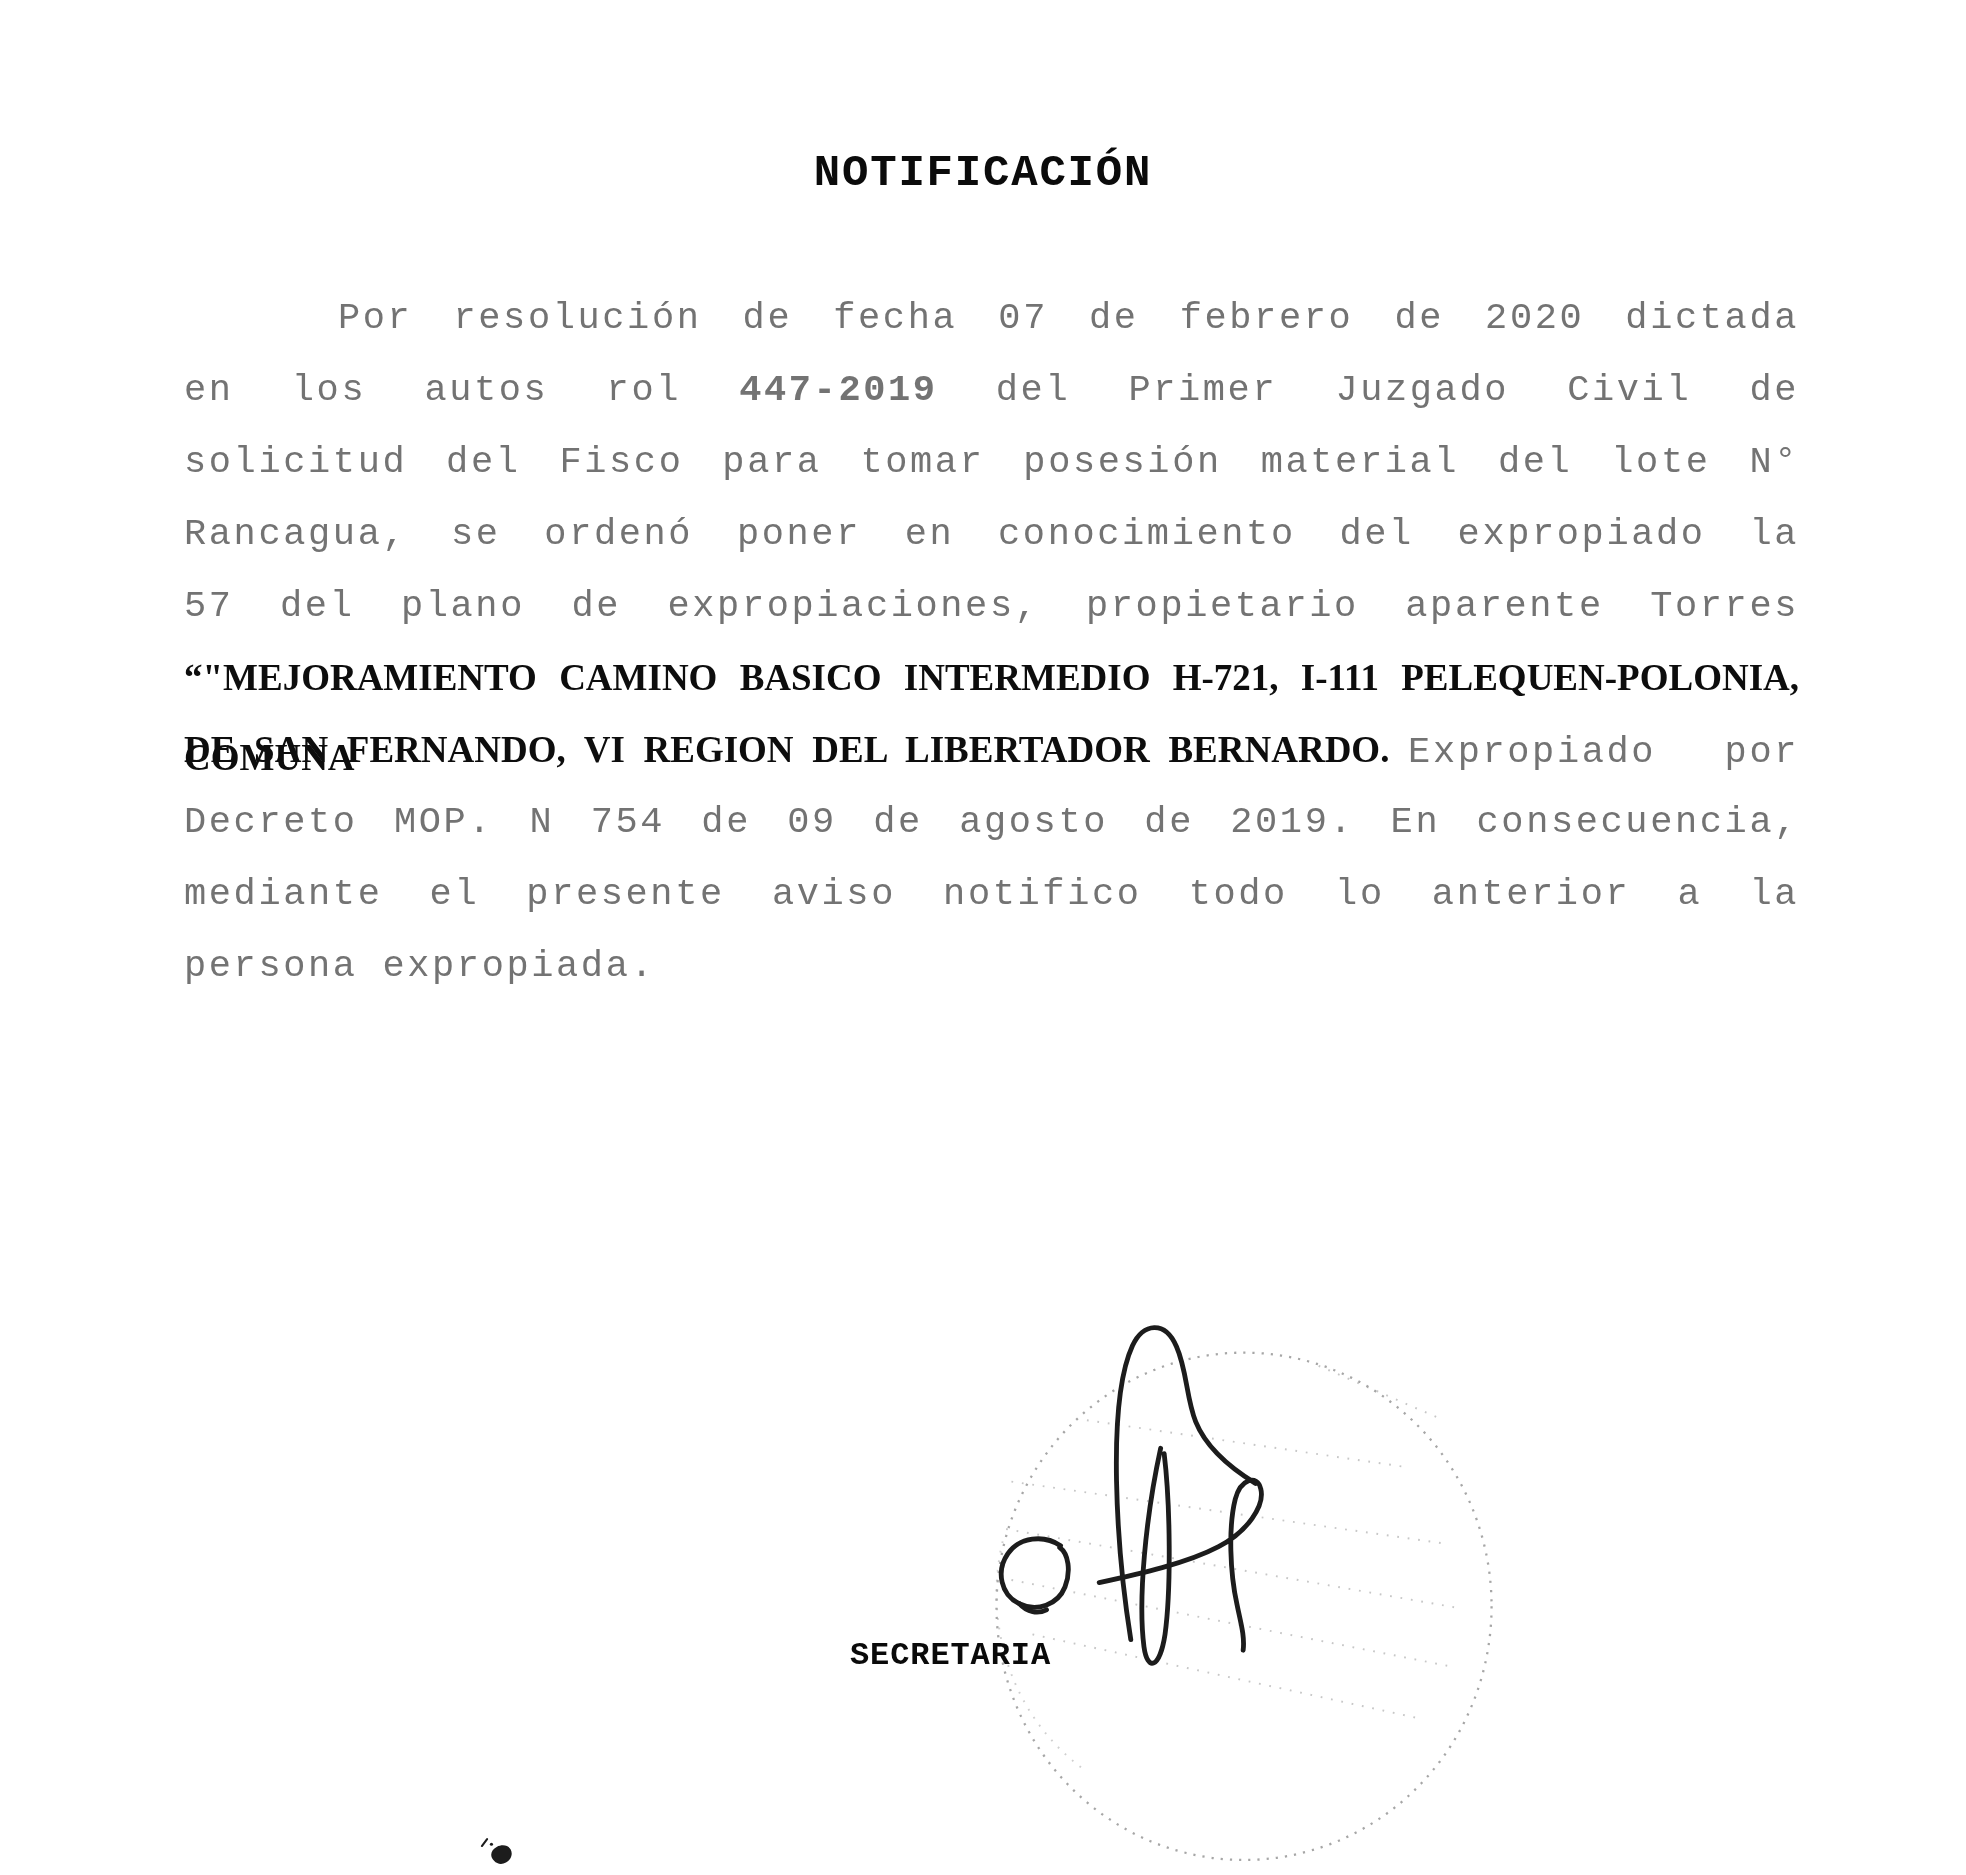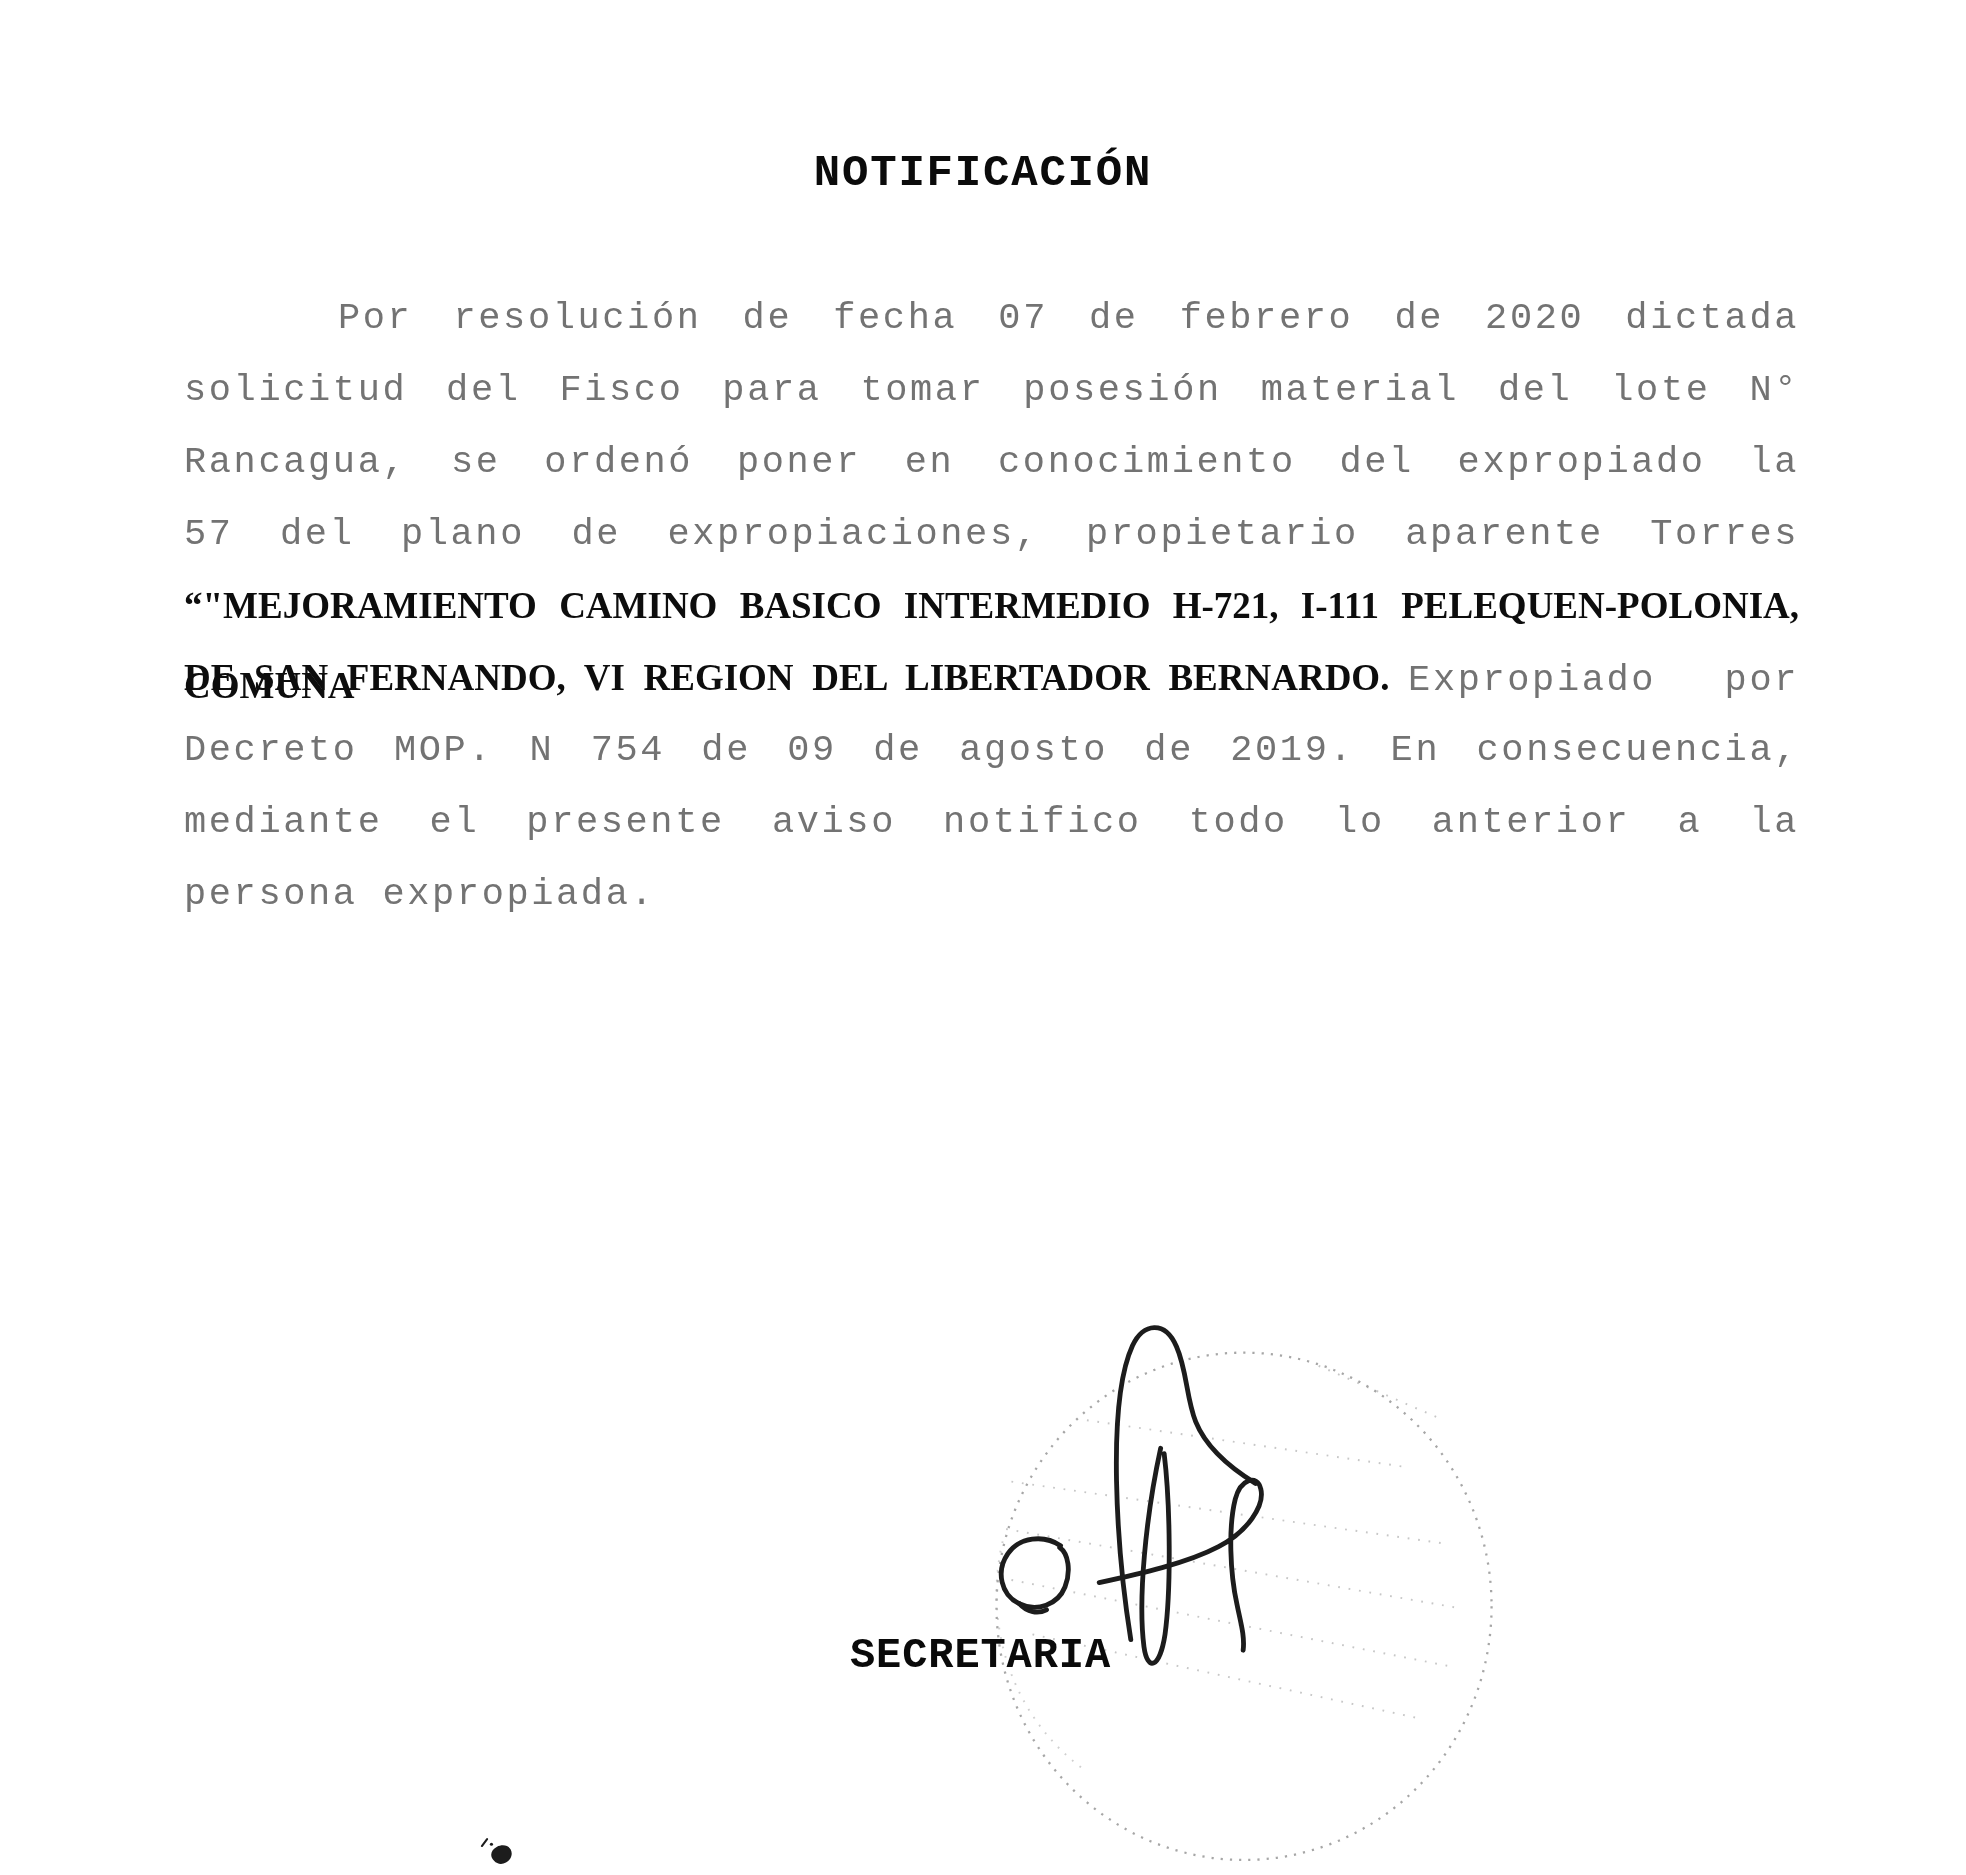--- a/index.html
+++ b/index.html
@@ -62,21 +62,21 @@
     top: 1220px;
     width: 711px;
     height: 655px;
   }
   .secretaria-label {
     position: absolute;
     left: 850px;
     top: 1634px;
     font-family: "Liberation Mono", "DejaVu Sans Mono", monospace;
     font-weight: bold;
-    font-size: 42px;
+    font-size: 32px;
     line-height: 44px;
     letter-spacing: 0.9px;
     color: #0a0a0a;
   }
   .ink-mark-svg {
     position: absolute;
     left: 456px;
     top: 1826px;
     width: 97px;
     height: 47px;
@@ -84,20 +84,21 @@
 </style>
 </head>
 <body>
 
 <div class="page">
 
   <div class="doc-title">NOTIFICACIÓN</div>
 
   <div class="paragraph">
       <div class="line indent"><span class="seg-mono">Por resolución de fecha 07 de febrero de 2020 dictada</span></div>
+      <div class="line"><span class="seg-mono">en los autos rol </span><span class="seg-mono bold">447-2019</span><span class="seg-mono"> del Primer Juzgado Civil de</span></div>
       <div class="line"><span class="seg-mono">solicitud del Fisco para tomar posesión material del lote N°</span></div>
       <div class="line"><span class="seg-mono">Rancagua, se ordenó poner en conocimiento del expropiado la</span></div>
       <div class="line"><span class="seg-mono">57 del plano de expropiaciones, propietario aparente Torres</span></div>
       <div class="line"><span class="seg-serif">“"MEJORAMIENTO CAMINO BASICO INTERMEDIO H-721, I-111 PELEQUEN-POLONIA, COMUNA</span></div>
       <div class="line"><span class="seg-serif">DE SAN FERNANDO, VI REGION DEL LIBERTADOR BERNARDO. </span><span class="seg-mono">Expropiado &nbsp;por</span></div>
       <div class="line"><span class="seg-mono">Decreto MOP. N 754 de 09 de agosto de 2019. En consecuencia,</span></div>
       <div class="line"><span class="seg-mono">mediante el presente aviso notifico todo lo anterior a la</span></div>
       <div class="line last"><span class="seg-mono">persona expropiada.</span></div>
     </div>
 

